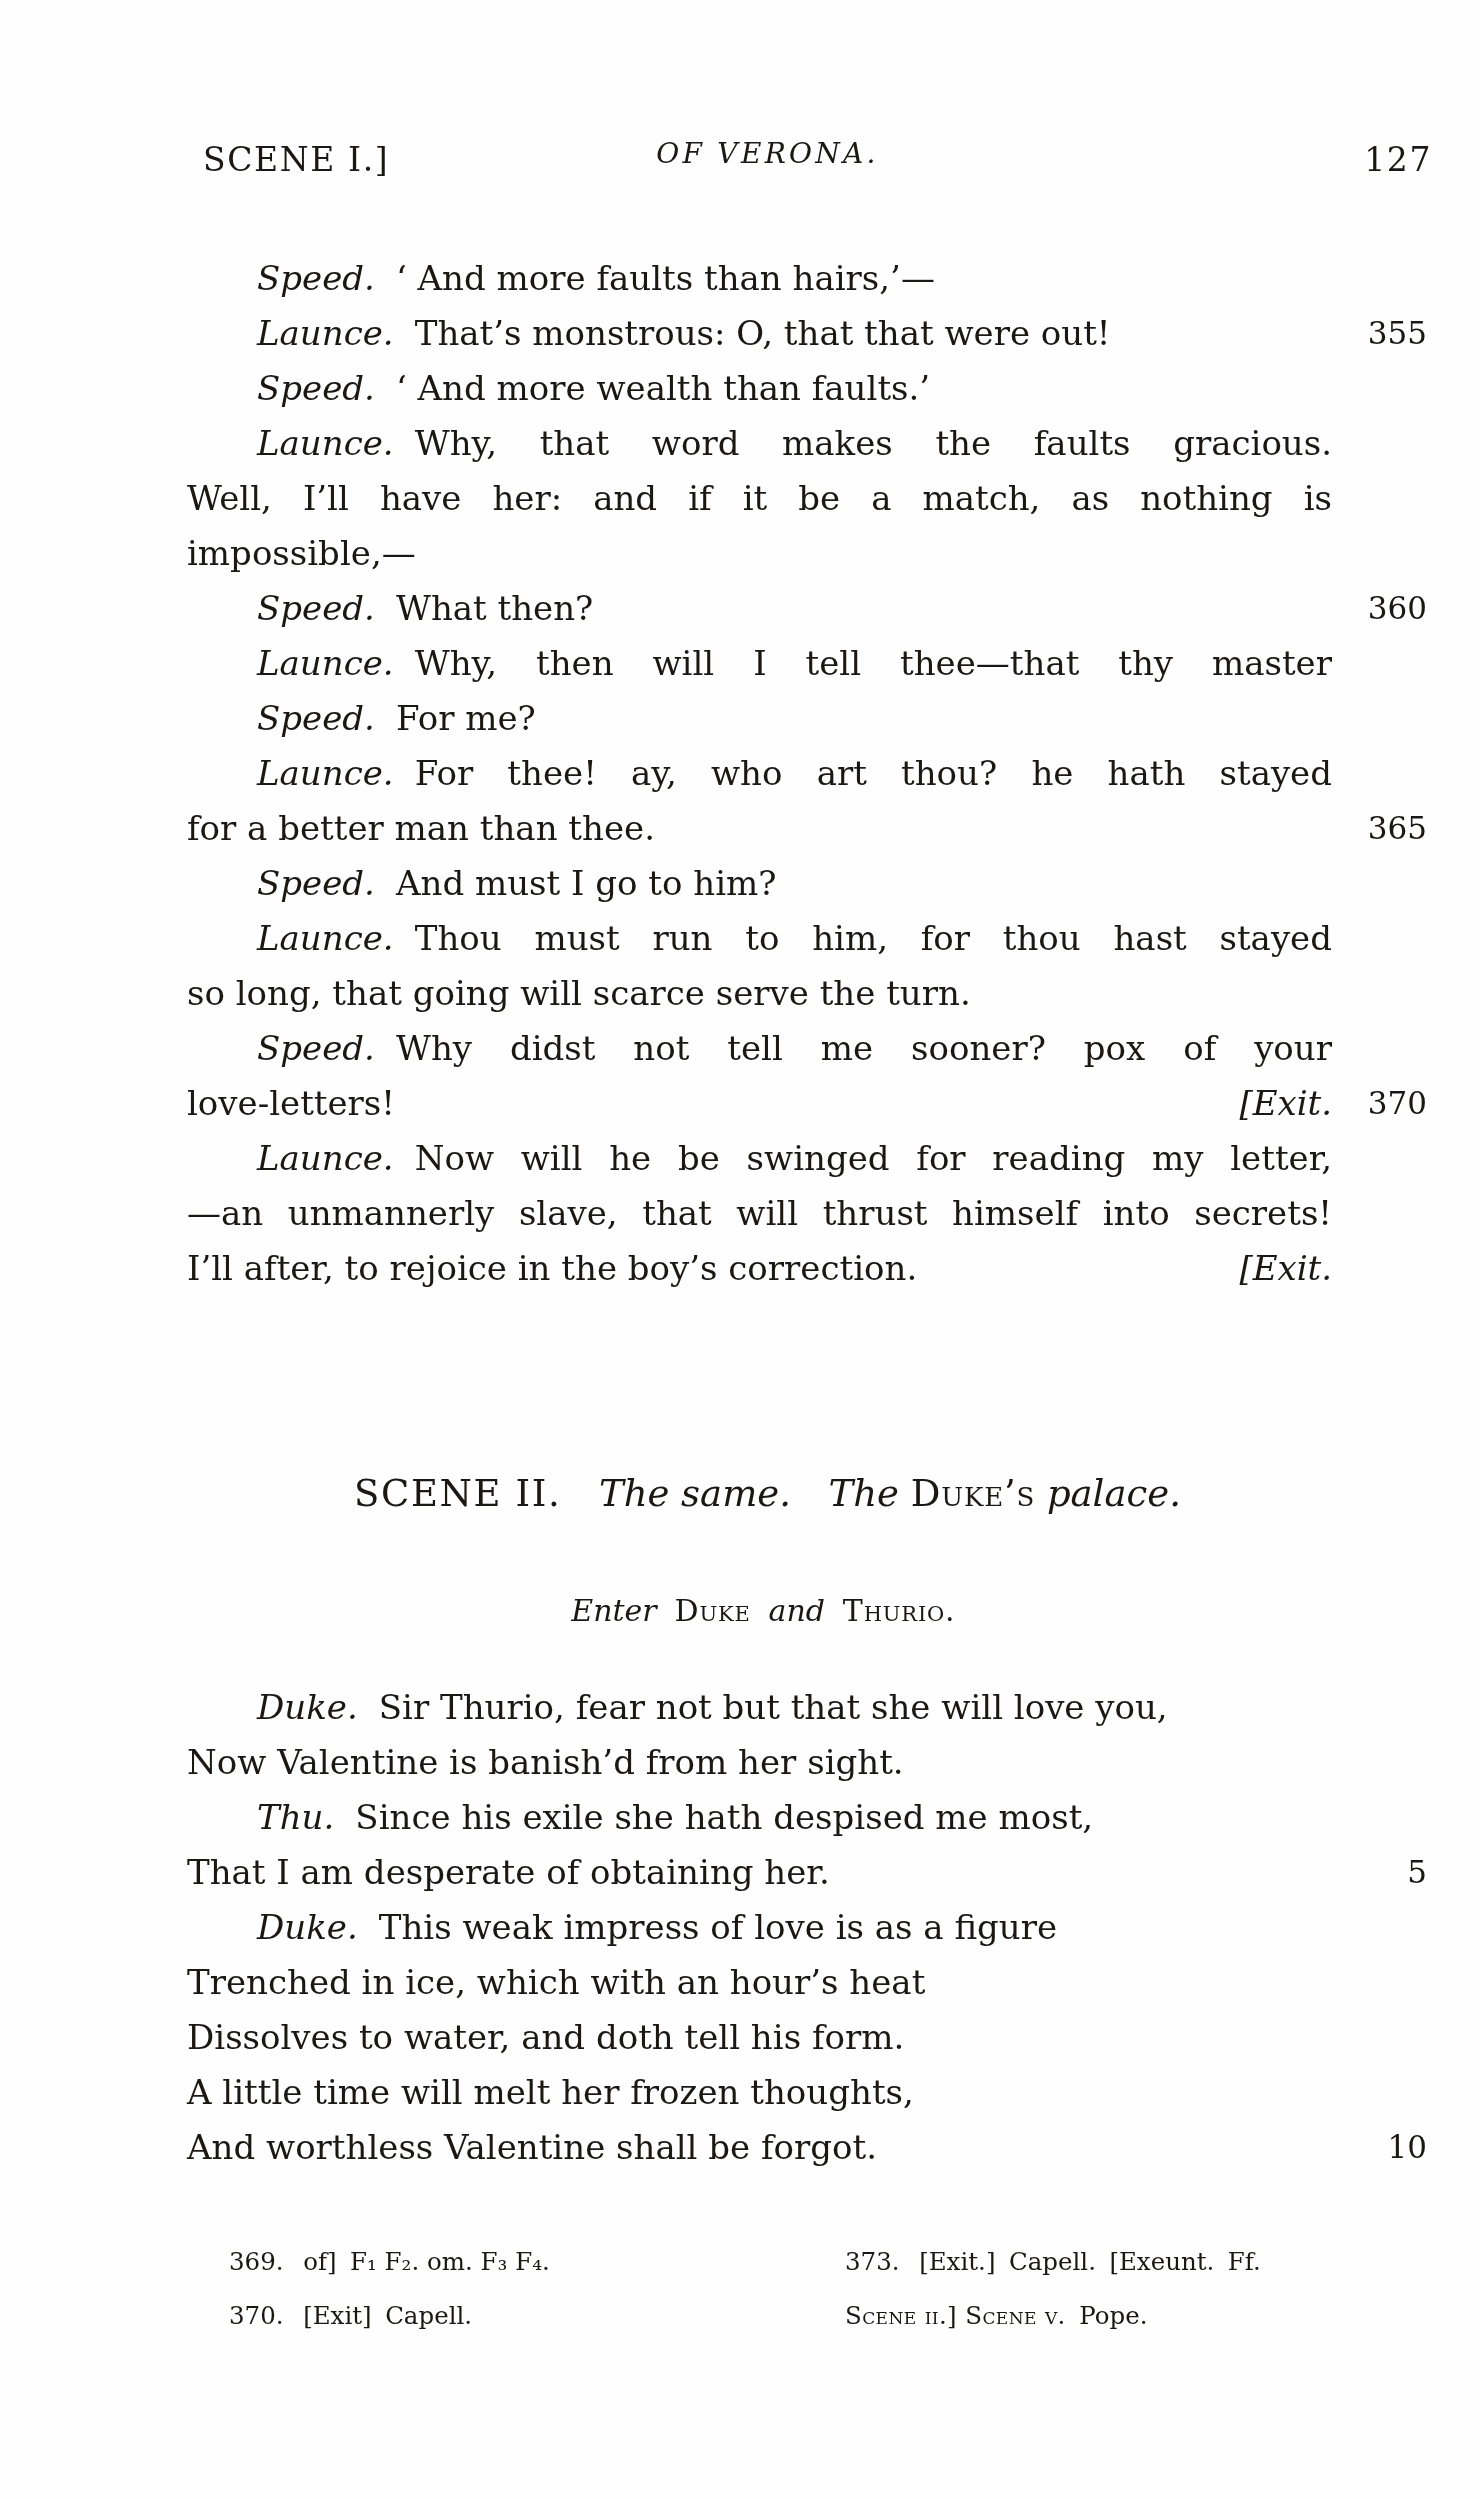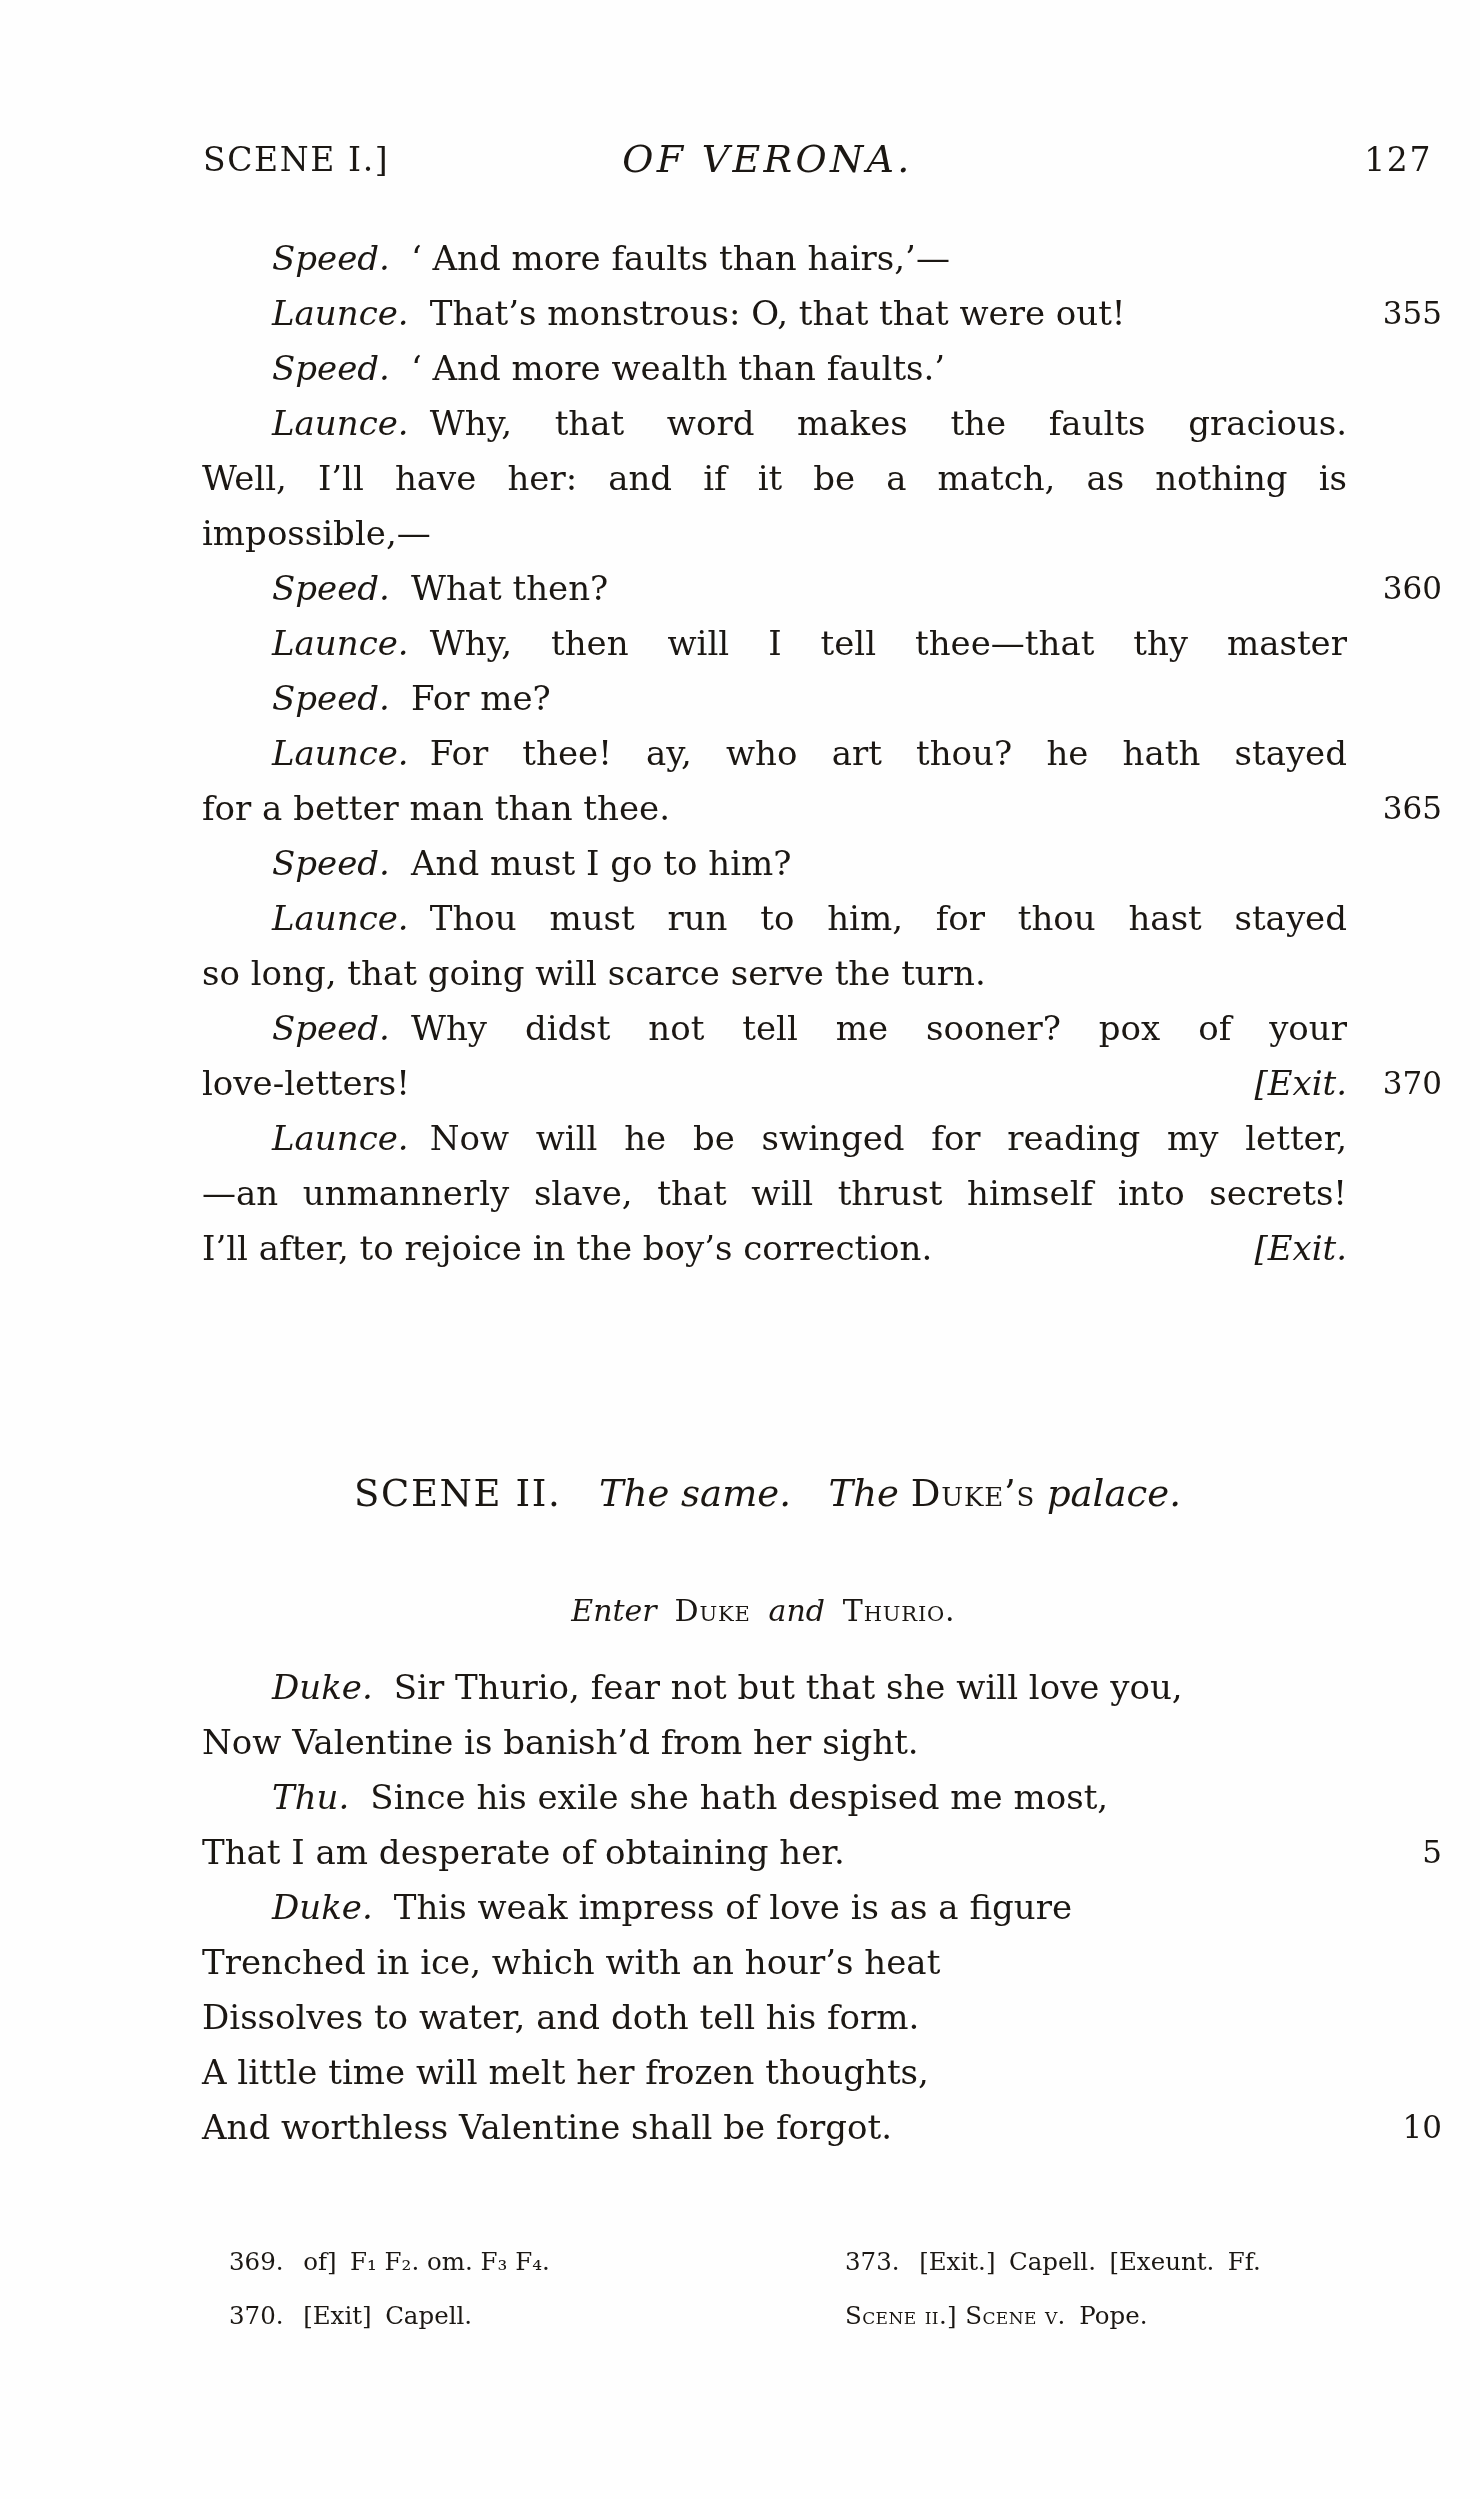--- a/index.html
+++ b/index.html
@@ -9,26 +9,26 @@
     background:#fefefe;
     color:#1b1713;
     font-family:"DejaVu Serif","Liberation Serif",serif;
     overflow:hidden;
   }
 
   
   .hdr { position:absolute; top:137px; left:195px; width:1145px; height:46px; }
   .hdr .scn  { position:absolute; left:8px; top:3.3px; font-size:33px; letter-spacing:1.6px; }
   .hdr .ttl  { position:absolute; left:0; right:0; top:0; text-align:center;
-               font-style:italic; font-size:38px; letter-spacing:3.3px; }
+               font-style:italic; font-size:28px; letter-spacing:3.3px; }
   .hdr .pg   { position:absolute; right:-92px; top:3.3px; width:98px;
                text-align:right; font-size:33px; letter-spacing:1.6px; }
 
   
-  .tblock { position:absolute; left:202px; width:1145px; font-size:34px; }
+  .tblock { position:absolute; left:187px; width:1145px; font-size:34px;margin-top:20px; }
   .b-scene1 { top:231px; }
   .b-scene2 { top:1660px; }
 
   .line { position:relative; height:55px; line-height:55px; }
   .line.ind  { padding-left:70px; }
   .line.fill { text-align:justify; text-align-last:justify; }
   .sp   { font-style:italic; margin-right:0.62em; }
   .exit { position:absolute; right:0; top:0; font-style:italic; }
   .lnum { position:absolute; right:-95px; top:0; width:98px;
           text-align:right; font-size:31px; }

